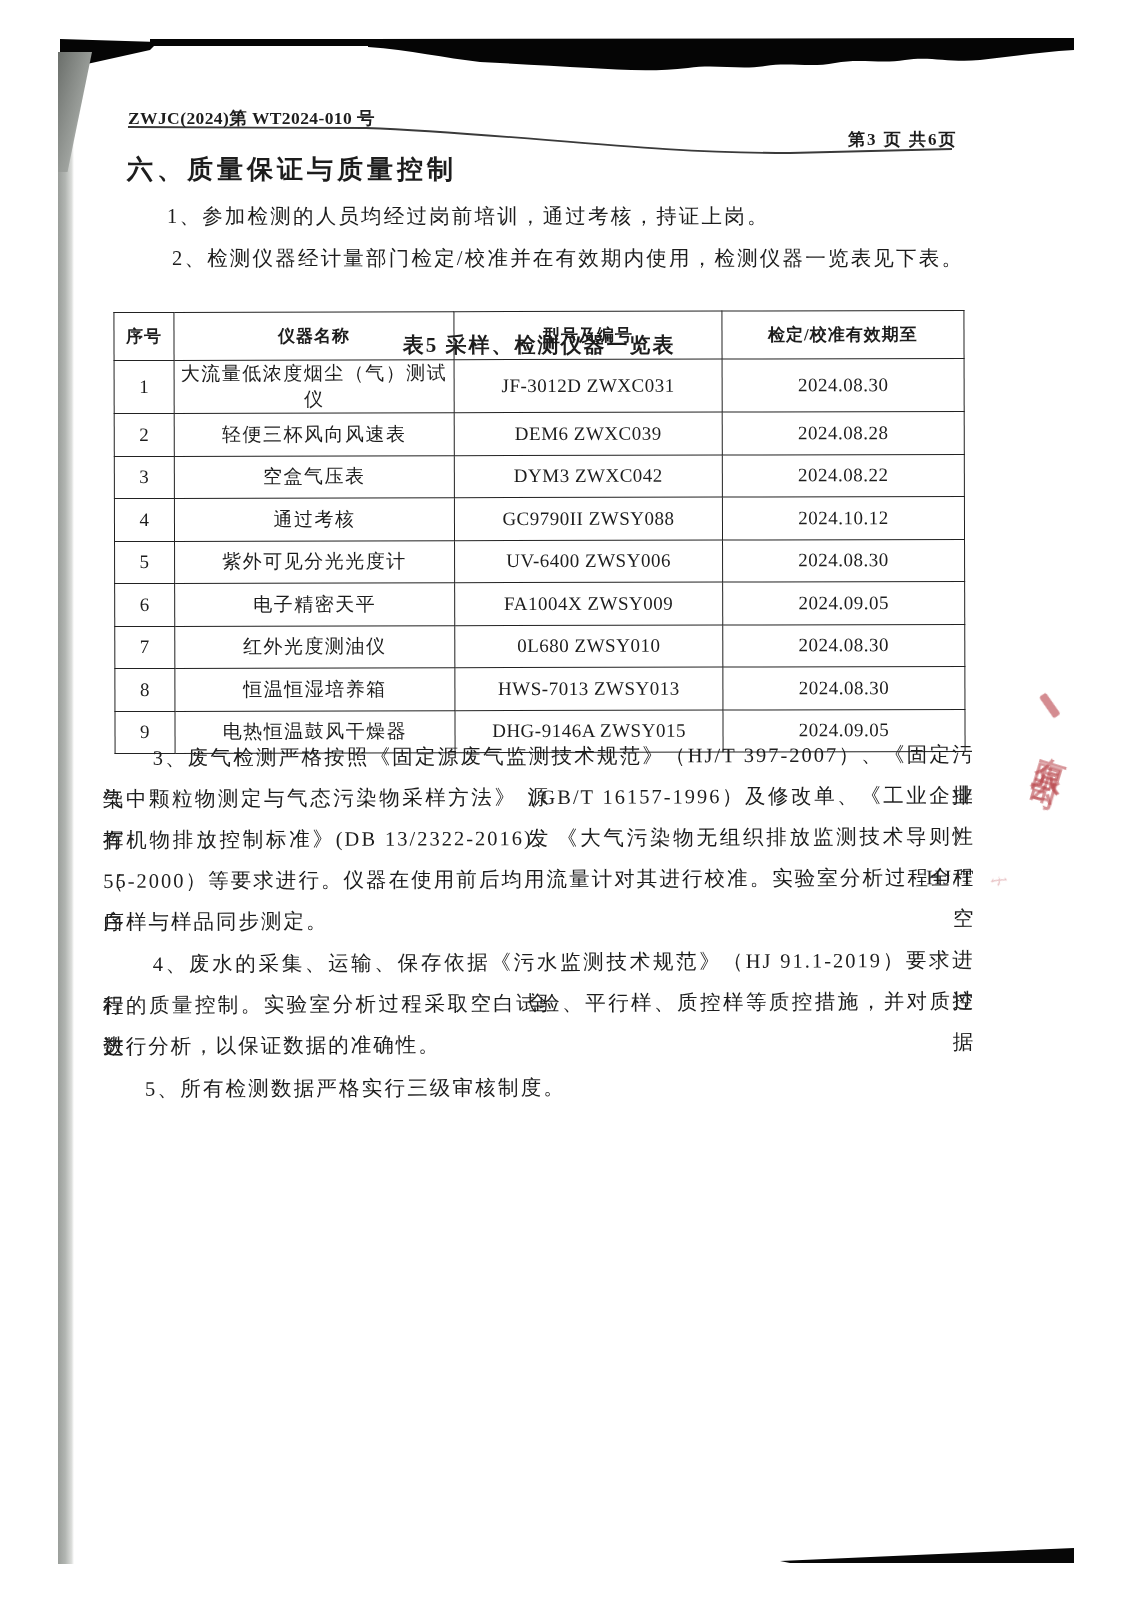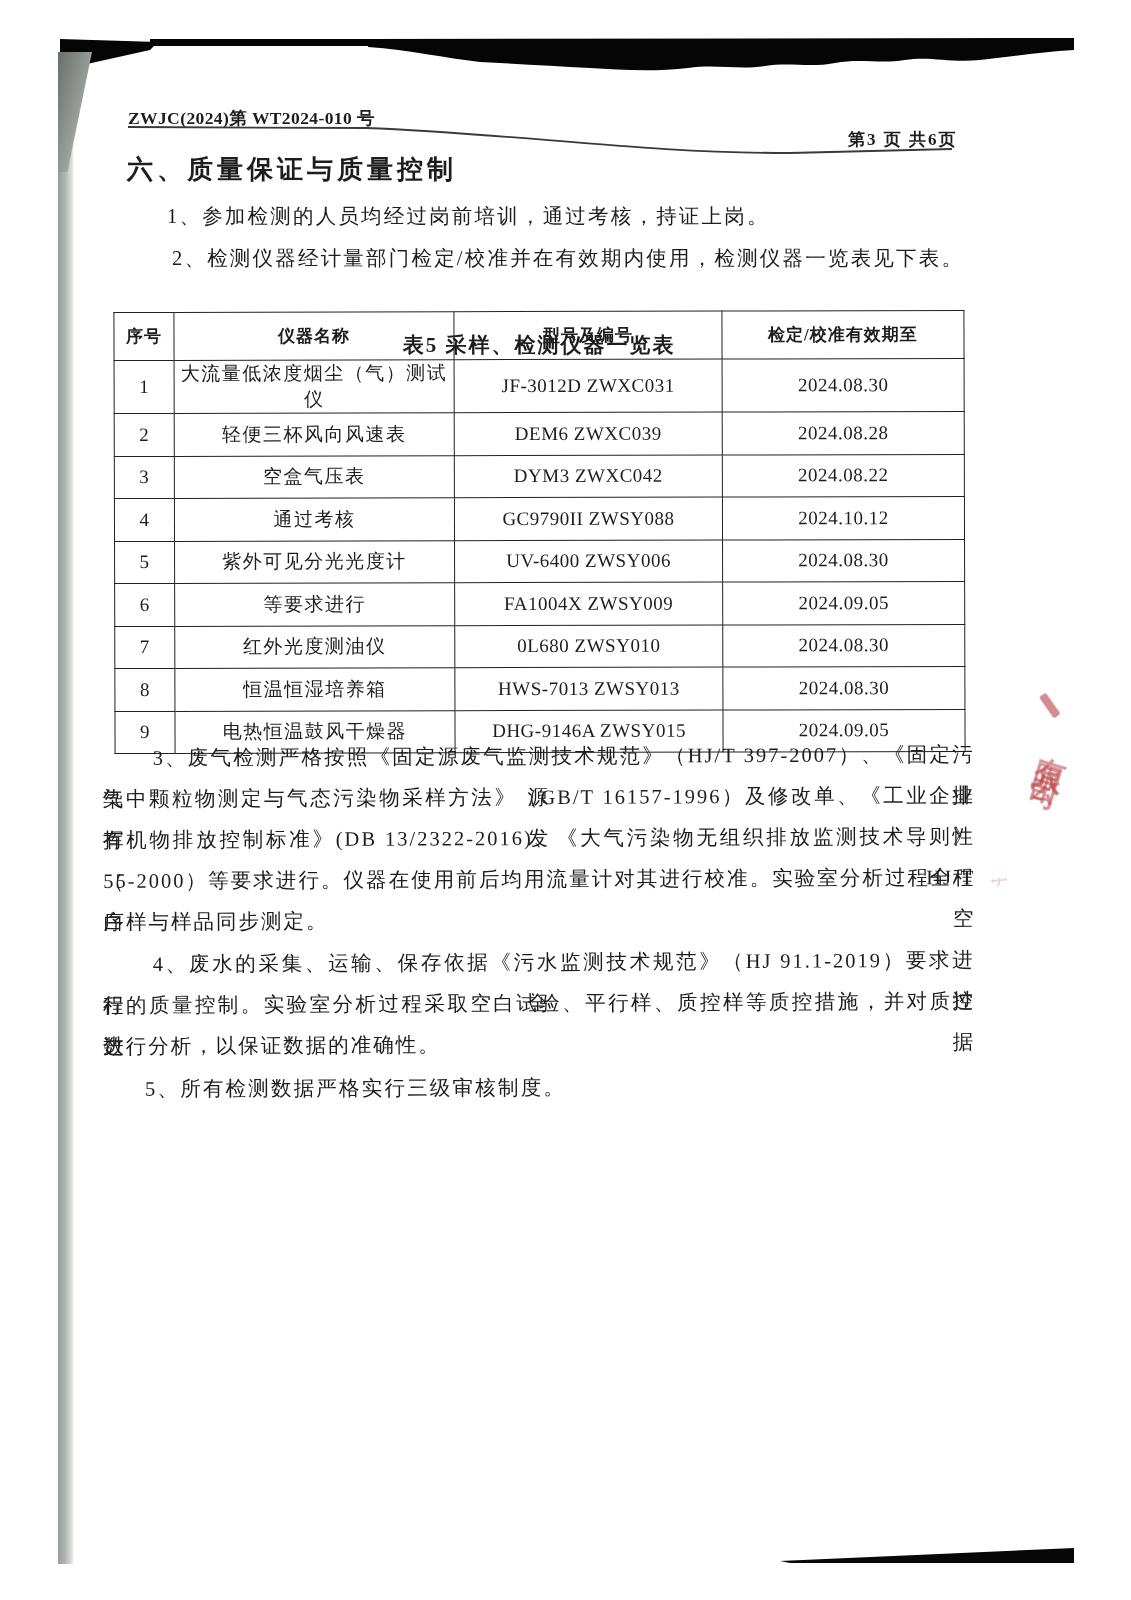--- a/index.html
+++ b/index.html
@@ -145,21 +145,21 @@
         <td>2024.10.12</td>
       </tr>
       <tr>
         <td>5</td>
         <td class="c-name">紫外可见分光光度计</td>
         <td>UV-6400 ZWSY006</td>
         <td>2024.08.30</td>
       </tr>
       <tr>
         <td>6</td>
-        <td class="c-name">等要求进行</td>
+        <td class="c-name">电子精密天平</td>
         <td>FA1004X ZWSY009</td>
         <td>2024.09.05</td>
       </tr>
       <tr>
         <td>7</td>
         <td class="c-name">红外光度测油仪</td>
         <td>0L680 ZWSY010</td>
         <td>2024.08.30</td>
       </tr>
       <tr>

